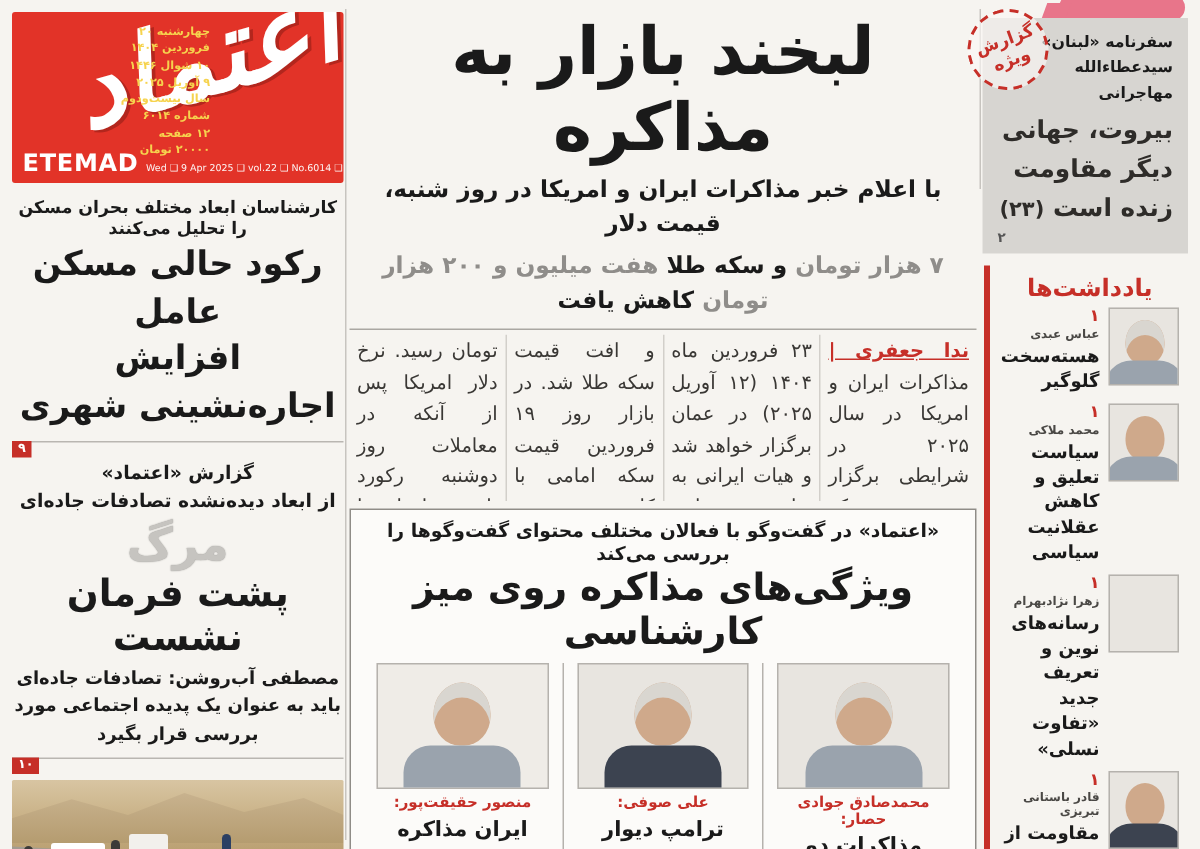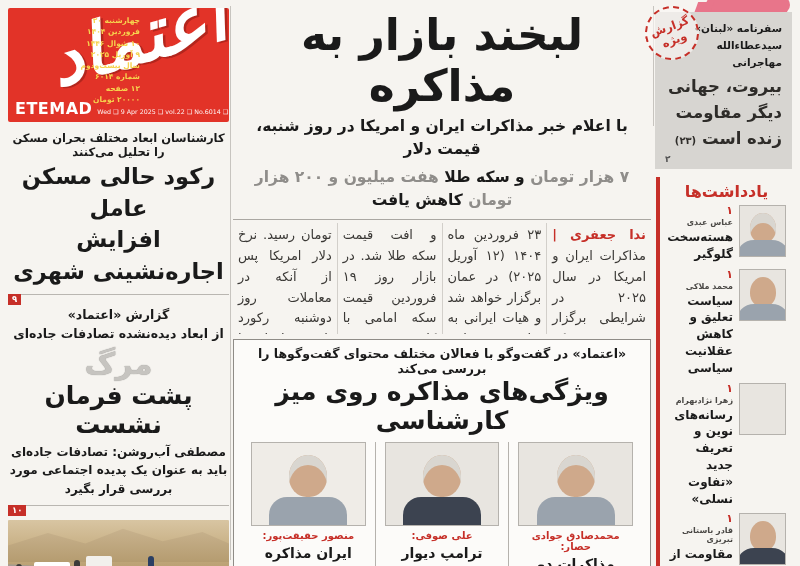--- a/index.html
+++ b/index.html
@@ -56,21 +56,21 @@
   
   .col-main { position:absolute; left:233px; top:0; width:418px; }
   .lead-headline { margin-top:10px; font-size:44px; font-weight:800; text-align:center; direction:rtl;
     letter-spacing:-2px; line-height:1.15; }
   .lead-sub { font-size:15.5px; font-weight:800; text-align:center; direction:rtl; line-height:1.5; margin-top:4px; }
   .muted { color:#8f8d8a; }
   .lead-divider { border-top:1px solid #aaa7a2; margin-top:7px; }
   .article { display:flex; direction:rtl; margin-top:3px; height:111px; overflow:hidden; }
   .art-col { flex:1; padding:2px 5px; font-size:13px; line-height:1.6; text-align:justify; color:#3a3835; overflow:hidden; border-left:1px solid #d2cfca; }
   .art-col:last-child { border-left:none; }
-  .byline { color:#c62f28; font-weight:700; }
+  .byline { color:#c62f28; font-weight:700;text-decoration:underline; }
   .read-more { color:#c62f28; font-weight:700; }
 
   .feature-box { margin-top:5px; border:1px solid #8f8c87; background:#fcfbf9; padding:6px 8px 8px; direction:rtl; }
   .feature-box .kicker { font-size:12.5px; }
   .feature-title { font-size:25px; font-weight:800; text-align:center; direction:rtl; letter-spacing:-1px; margin:1px 0 7px; }
   .panels { display:flex; direction:rtl; }
   .panel { flex:1; padding:0 9px; text-align:center; border-left:1px solid #b5b2ad; }
   .panel:last-child { border-left:none; }
   .panel-photo { height:84px; border:1px solid #b5b2ad; background:#e8e5e0; position:relative; overflow:hidden; }
   .avatar::before { content:''; position:absolute; left:50%; top:12px; width:38px; height:42px; margin-left:-19px;
@@ -82,21 +82,21 @@
   .panel-name { color:#c62f28; font-size:10px; font-weight:700; margin-top:4px; }
   .panel-quote { font-size:14px; font-weight:800; line-height:1.5; margin-top:2px; }
 
   
   .col-side { position:absolute; left:655px; top:0; width:137px; }
   .ribbon { position:absolute; top:-4px; right:2px; width:84px; height:18px; background:#e8758a; border-radius:9px; }
   .ribbon::after { content:''; position:absolute; left:-10px; top:6px; width:16px; height:12px; background:#e8758a; transform:skewX(-20deg); }
   .special-box { position:relative; margin-top:12px; background:#d7d5d1; padding:8px 10px 5px; direction:rtl; text-align:right; }
   .special-kicker { font-size:10.5px; font-weight:700; line-height:1.6; }
   .special-title { font-size:16.5px; font-weight:800; line-height:1.55; margin-top:4px; color:#2e2c29; }
-  .special-num { font-size:10px; font-weight:700; color:#2e2c29;text-align:right; }
+  .special-num { font-size:14px; font-weight:700; color:#2e2c29;text-align:right; }
   .special-page { font-size:9px; color:#555; margin-top:3px; text-align:left; font-weight:700; }
   .stamp { position:absolute; top:-6px; left:-10px; width:54px; height:54px; border:2.5px dashed #c62f28; border-radius:50%;
     transform:rotate(-20deg); color:#c62f28; font-weight:800; font-size:11.5px; line-height:1.25;
     display:flex; flex-direction:column; align-items:center; justify-content:center; background:rgba(250,248,245,.65); }
 
   .notes { position:relative; margin-top:8px; padding:2px 6px 0 12px; direction:rtl; }
   .notes::before { content:''; position:absolute; left:1px; top:0; bottom:0; width:4px; background:#c62f28; }
   .notes-header { color:#c62f28; font-size:16px; font-weight:800; text-align:center; padding:3px 0 4px; }
   .note-item { display:flex; gap:6px; margin-bottom:6px; align-items:flex-start; }
   .note-photo { flex:none; width:47px; height:52px; border:1px solid #b5b2ad; background:#e8e5e0; position:relative; overflow:hidden; }

